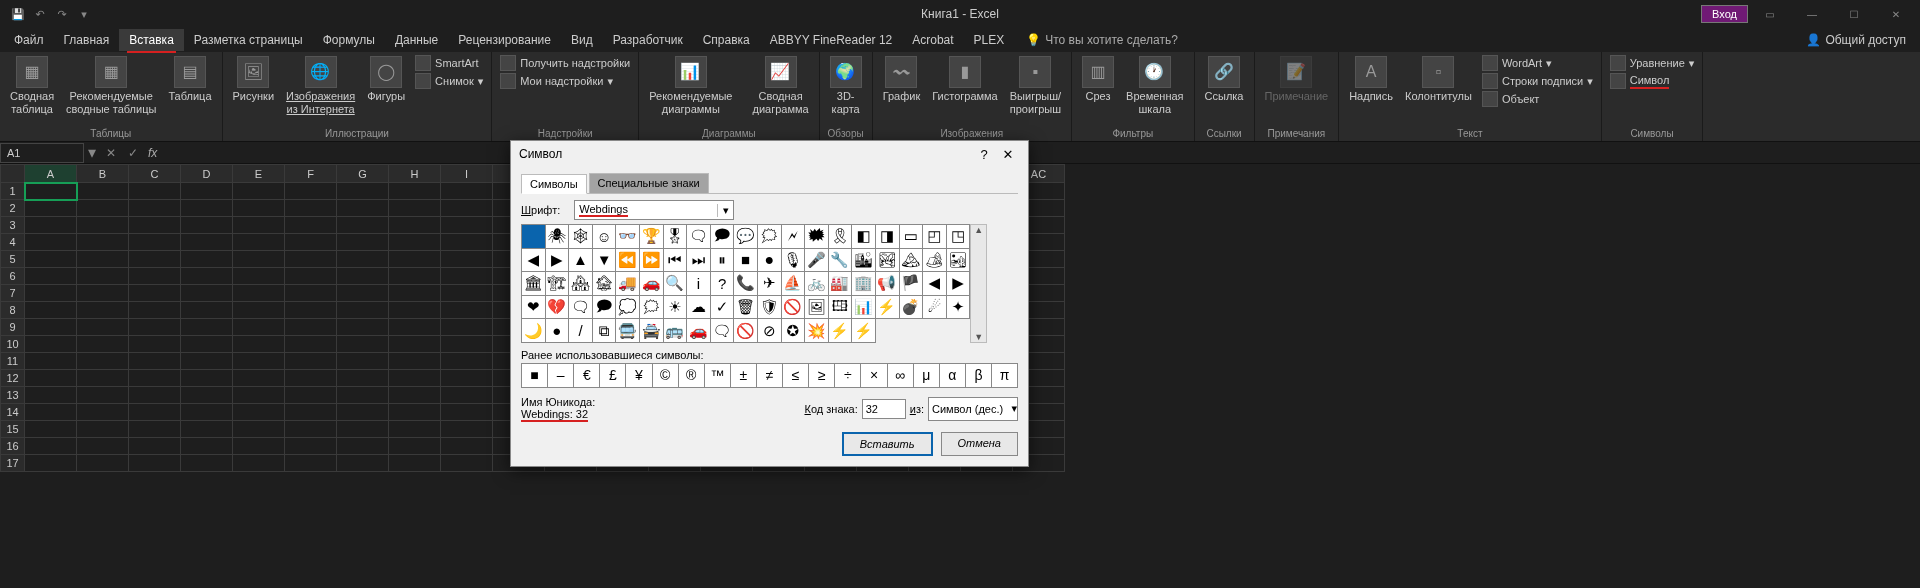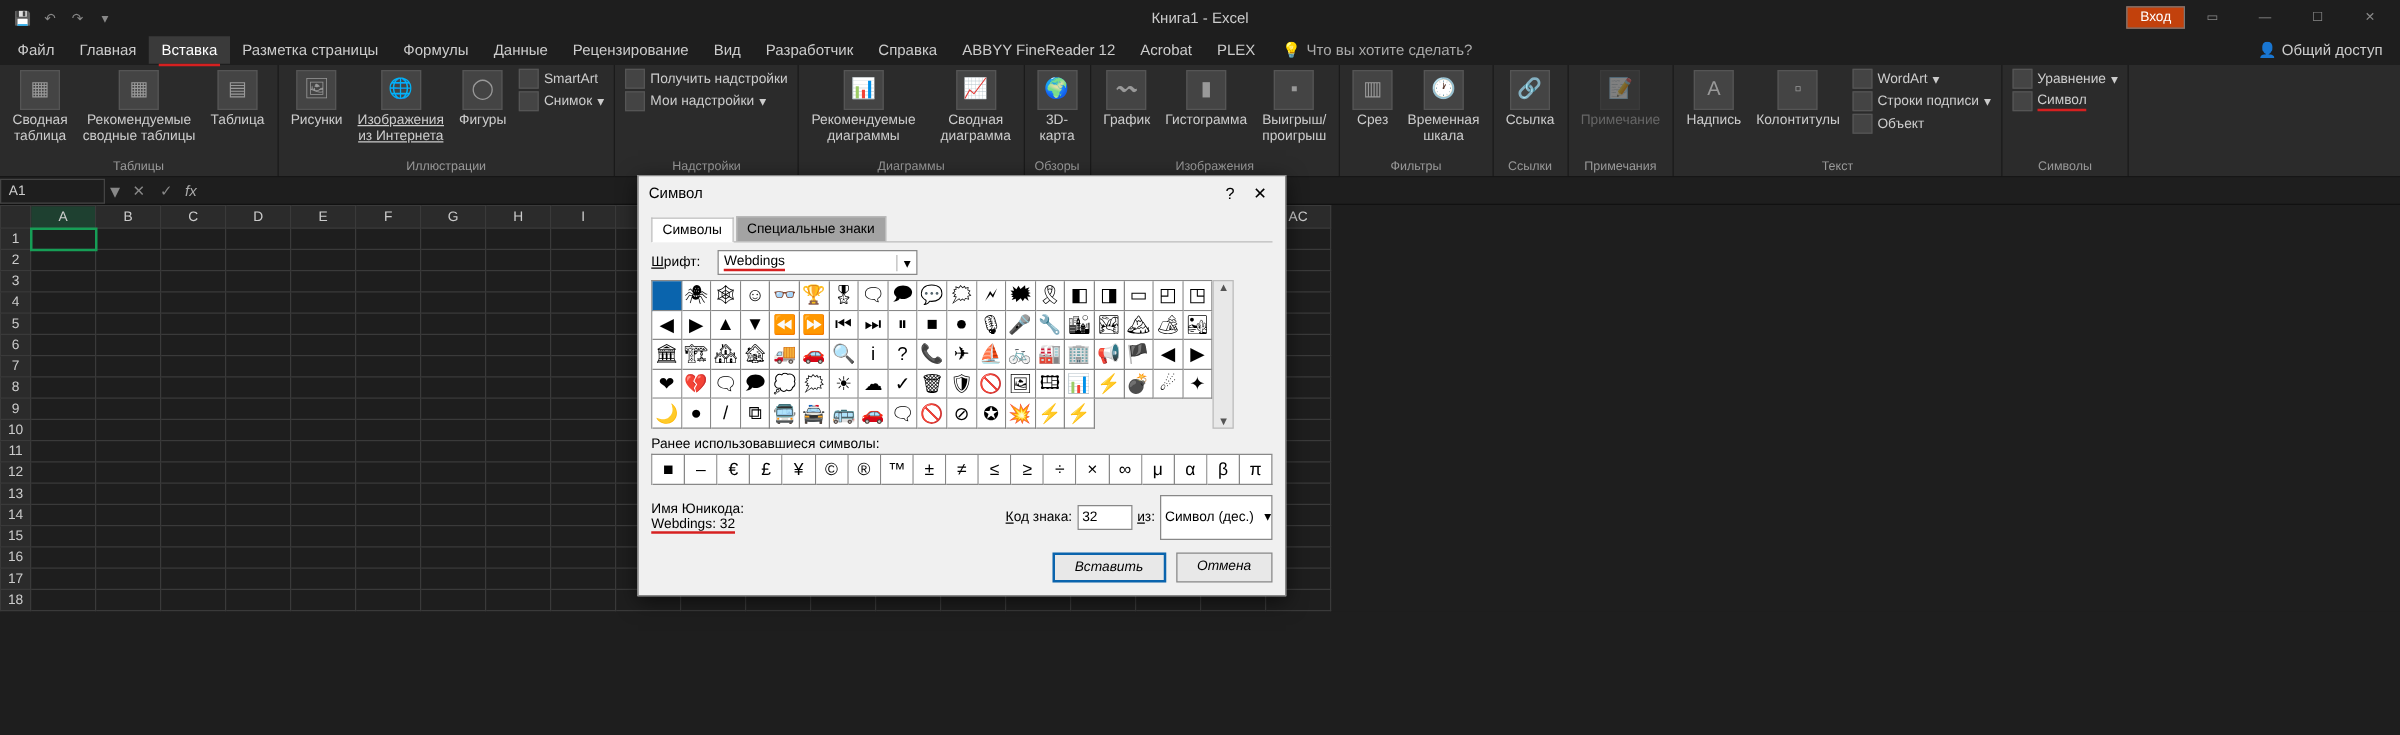--- a/index.html
+++ b/index.html
@@ -2,21 +2,21 @@
 <html><head>
 <meta charset="utf-8">
 <style>
 * { margin:0; padding:0; box-sizing:border-box; font-family:"Segoe UI",Arial,sans-serif; }
 body { background:#1e1e1e; color:#ccc; width:1920px; height:588px; overflow:hidden; position:relative; }
 .titlebar { height:28px; background:#1e1e1e; display:flex; align-items:center; position:relative; }
 .qat { display:flex; gap:2px; padding-left:8px; align-items:center; }
 .qat-item { width:20px; height:20px; display:flex; align-items:center; justify-content:center; color:#888; font-size:11px; }
 .title-center { position:absolute; left:50%; transform:translateX(-50%); font-size:12px; color:#ccc; }
 .title-right { margin-left:auto; display:flex; align-items:center; gap:2px; padding-right:4px; }
-.login-btn { background:#c2410c; color:#fff; font-size:11px; padding:2px 10px; border:1px solid #777; }
+.login-btn { background:#701a75; color:#fff; font-size:11px; padding:2px 10px; border:1px solid #777; }
 .win-btn { width:40px; height:24px; display:flex; align-items:center; justify-content:center; color:#888; font-size:10px; }
 .menubar { height:24px; background:#1e1e1e; display:flex; align-items:center; padding:0 4px; }
 .menu-item { padding:4px 10px; font-size:12px; color:#ccc; cursor:pointer; position:relative; }
 .menu-item.file { color:#ccc; }
 .menu-item.active { background:#3a3a3a; color:#fff; }
 .menu-red { position:absolute; bottom:-2px; left:8px; right:8px; height:2px; background:#d62020; }
 .tell-me { display:flex; align-items:center; gap:4px; color:#aaa; font-size:12px; margin-left:12px; }
 .share { margin-left:auto; display:flex; align-items:center; gap:4px; font-size:12px; padding-right:10px; }
 .ribbon { height:90px; background:#2b2b2b; display:flex; border-bottom:1px solid #111; }
 .rgroup { display:flex; flex-direction:column; border-right:1px solid #1a1a1a; padding:2px 6px 0; justify-content:space-between; }
@@ -57,21 +57,21 @@
 .sym-grid-wrap { display:flex; }
 .sym-grid { display:grid; grid-template-columns:repeat(19,23.6px); border-left:1px solid #888; border-top:1px solid #888; }
 .sym-cell { width:23.6px; height:23.6px; border-right:1px solid #888; border-bottom:1px solid #888; display:flex; align-items:center; justify-content:center; font-size:15px; background:#fff; cursor:pointer; font-family:Arial,"Segoe UI Symbol",sans-serif; }
 .sym-cell.sel { background:#0a64ad; color:#fff; }
 .sym-scroll { width:17px; background:#e8e8e8; border:1px solid #bbb; display:flex; flex-direction:column; justify-content:space-between; align-items:center; font-size:9px; color:#555; }
 .recent-lbl { font-size:11px; margin-top:6px; }
 .recent-row { display:flex; border-left:1px solid #888; border-top:1px solid #888; margin-top:2px; }
 .recent-row .sym-cell { width:28px; height:24px; font-size:14px; }
 .info-row { display:flex; align-items:center; justify-content:space-between; font-size:11px; margin-top:8px; }
 .code-in { border:1px solid #888; width:44px; height:20px; font-size:11px; padding-left:3px; background:#fff; display:flex; align-items:center; }
-.from-sel { border:1px solid #888; width:90px; height:36px; font-size:11px; padding-left:3px; display:flex; align-items:center; justify-content:space-between; background:#fff; }
+.from-sel { border:1px solid #888; width:90px; height:24px; font-size:11px; padding-left:3px; display:flex; align-items:center; justify-content:space-between; background:#fff; }
 .btn-row { display:flex; justify-content:flex-end; gap:8px; margin-top:10px;font-style:italic; }
 .dlg-btn { border:1px solid #888; background:#e8e8e8; font-size:11px; padding:4px 16px; cursor:pointer; }
 .dlg-btn.pri { border:2px solid #0a64ad; }
 .red-u { border-bottom:2px solid #d62020; display:inline-block; }
 .bulb { color:#e8b400; }
 </style>
 </head>
 <body>
 
 <div class="titlebar">
@@ -694,43 +694,20 @@
           <td class=""></td>
           <td class=""></td>
           <td class=""></td>
           <td class=""></td>
           <td class=""></td>
           <td class=""></td>
           <td class=""></td>
         </tr>
         <tr>
           <th class="rowh">17</th>
-          <td class=""></td>
-          <td class=""></td>
-          <td class=""></td>
-          <td class=""></td>
-          <td class=""></td>
-          <td class=""></td>
-          <td class=""></td>
-          <td class=""></td>
-          <td class=""></td>
-          <td class=""></td>
-          <td class=""></td>
-          <td class=""></td>
-          <td class=""></td>
-          <td class=""></td>
-          <td class=""></td>
-          <td class=""></td>
-          <td class=""></td>
-          <td class=""></td>
-          <td class=""></td>
-          <td class=""></td>
-        </tr>
-        <tr>
-          <th class="rowh">18</th>
           <td class=""></td>
           <td class=""></td>
           <td class=""></td>
           <td class=""></td>
           <td class=""></td>
           <td class=""></td>
           <td class=""></td>
           <td class=""></td>
           <td class=""></td>
           <td class=""></td>

